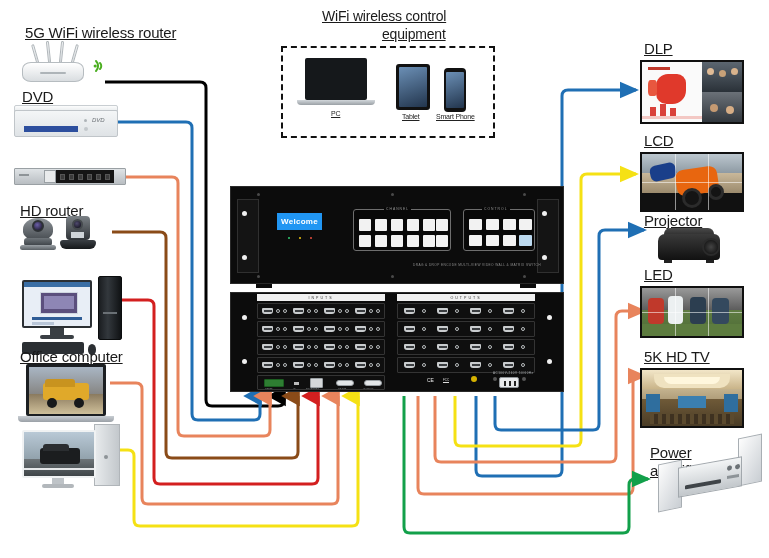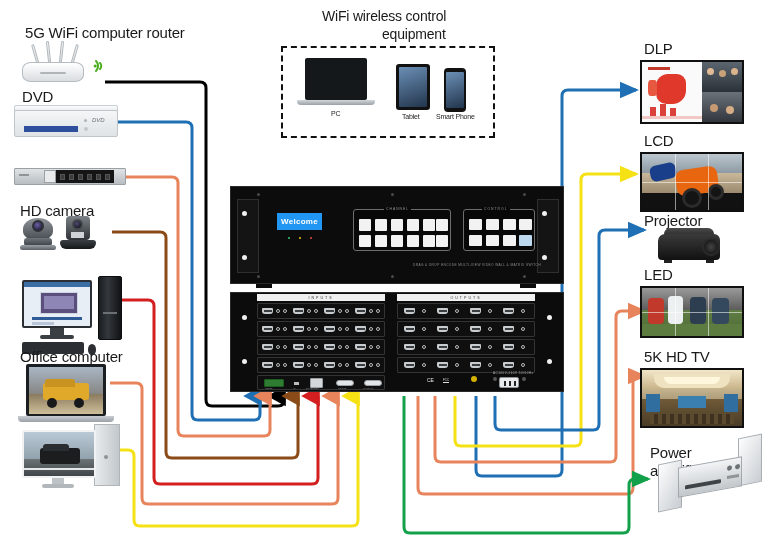--- a/index.html
+++ b/index.html
@@ -3,21 +3,21 @@
 <meta charset="utf-8">
 <style>
   * { box-sizing: border-box; margin:0; padding:0; }
   body {
     width:769px; height:558px;
     background:#ffffff;
     font-family:"Liberation Sans", sans-serif;
     position:relative; overflow:hidden;
   }
   #stage { position:absolute; inset:0; }
-  .lbl { position:absolute; font-size:15px; color:#1a1a1a; white-space:nowrap; letter-spacing:-0.2px; }
+  .lbl { position:absolute; font-size:15px; color:#1a1a1a; white-space:nowrap; letter-spacing:-0.2px;text-decoration:underline; }
   .lbl.sm { font-size:7px; color:#222; }
   .node { position:absolute; }
   svg.wires { position:absolute; inset:0; width:769px; height:558px; pointer-events:none; }
 
   
   .router-body{position:absolute;left:22px;top:62px;width:62px;height:20px;
     background:linear-gradient(#ffffff,#d9dde0);border:1px solid #b6bcc0;border-radius:9px/7px;}
   .ant{position:absolute;width:3px;height:22px;background:linear-gradient(#f4f6f7,#cfd4d8);
     border:1px solid #b0b6ba;border-radius:2px;}
   .wifi-ico{position:absolute;left:92px;top:57px;width:18px;height:18px;}
@@ -165,21 +165,21 @@
       <path d="M495,396 V424 Q495,430 501,430 H593 Q599,430 599,424 V236 Q599,230 605,230 H644" stroke="#1f6fb4" marker-end="url(#ahBlue)"></path>
 
       <path d="M435,396 V456 Q435,462 441,462 H610 Q616,462 616,456 V317 Q616,311 622,311 H644" stroke="#e8845c" marker-end="url(#ahSalmon)"></path>
 
       <path d="M418,396 V488 Q418,494 424,494 H627 Q633,494 633,488 V382 Q633,376 639,376 H644" stroke="#e8845c" marker-end="url(#ahSalmon)"></path>
 
       <path d="M404,396 V527 Q404,533 410,533 H623 Q629,533 629,527 V485 Q629,479 635,479 H648" stroke="#12a04a" marker-end="url(#ahGreen)"></path>
     </g>
   </svg>
 
-  <div class="lbl" style="left:25px;top:24px;">5G WiFi computer router</div>
+  <div class="lbl" style="left:25px;top:24px;">5G WiFi wireless router</div>
   <div class="node">
     <div class="ant" style="left:34px;top:44px;transform:rotate(-16deg);"></div>
     <div class="ant" style="left:47px;top:41px;transform:rotate(-6deg);"></div>
     <div class="ant" style="left:60px;top:41px;transform:rotate(6deg);"></div>
     <div class="ant" style="left:73px;top:44px;transform:rotate(16deg);"></div>
     <div class="router-body"></div>
     <div style="position:absolute;left:40px;top:72px;width:26px;height:2px;background:#aeb4b8;border-radius:1px;"></div>
   </div>
   <svg class="wifi-ico" viewBox="0 0 18 18">
     <g fill="none" stroke="#4caf22" stroke-width="2" stroke-linecap="round">
@@ -205,21 +205,21 @@
     <div class="rec-disp"></div>
     <div class="rec-btn" style="left:60px;"></div>
     <div class="rec-btn" style="left:69px;"></div>
     <div class="rec-btn" style="left:78px;"></div>
     <div class="rec-btn" style="left:87px;"></div>
     <div class="rec-btn" style="left:96px;"></div>
     <div class="rec-btn" style="left:105px;"></div>
     <div style="position:absolute;left:19px;top:174px;width:10px;height:2px;background:#8e9498;"></div>
   </div>
 
-  <div class="lbl" style="left:20px;top:202px;">HD camera</div>
+  <div class="lbl" style="left:20px;top:202px;">HD router</div>
   <div class="node">
 
     <div class="cam-dome" style="left:23px;top:218px;width:30px;height:22px;background:linear-gradient(#8d9398,#474c51);"></div>
     <div style="position:absolute;left:32px;top:220px;width:12px;height:12px;border-radius:50%;background:radial-gradient(circle at 40% 35%,#6b5fa8,#14121f);border:2px solid #2d3135;"></div>
     <div class="cam-base" style="left:24px;top:238px;width:28px;height:8px;background:linear-gradient(#6f757a,#3b4045);"></div>
     <div class="cam-base" style="left:20px;top:245px;width:36px;height:5px;background:linear-gradient(#9aa0a5,#5a6065);"></div>
 
     <div class="cam-dome" style="left:66px;top:216px;width:24px;height:24px;background:linear-gradient(#7b8186,#2f3337);border-radius:4px;"></div>
     <div style="position:absolute;left:72px;top:219px;width:11px;height:11px;border-radius:50%;background:radial-gradient(circle at 40% 35%,#4f4a6e,#0c0b12);border:2px solid #44494d;"></div>
     <div style="position:absolute;left:71px;top:232px;width:13px;height:6px;background:#cfd4d8;"></div>

